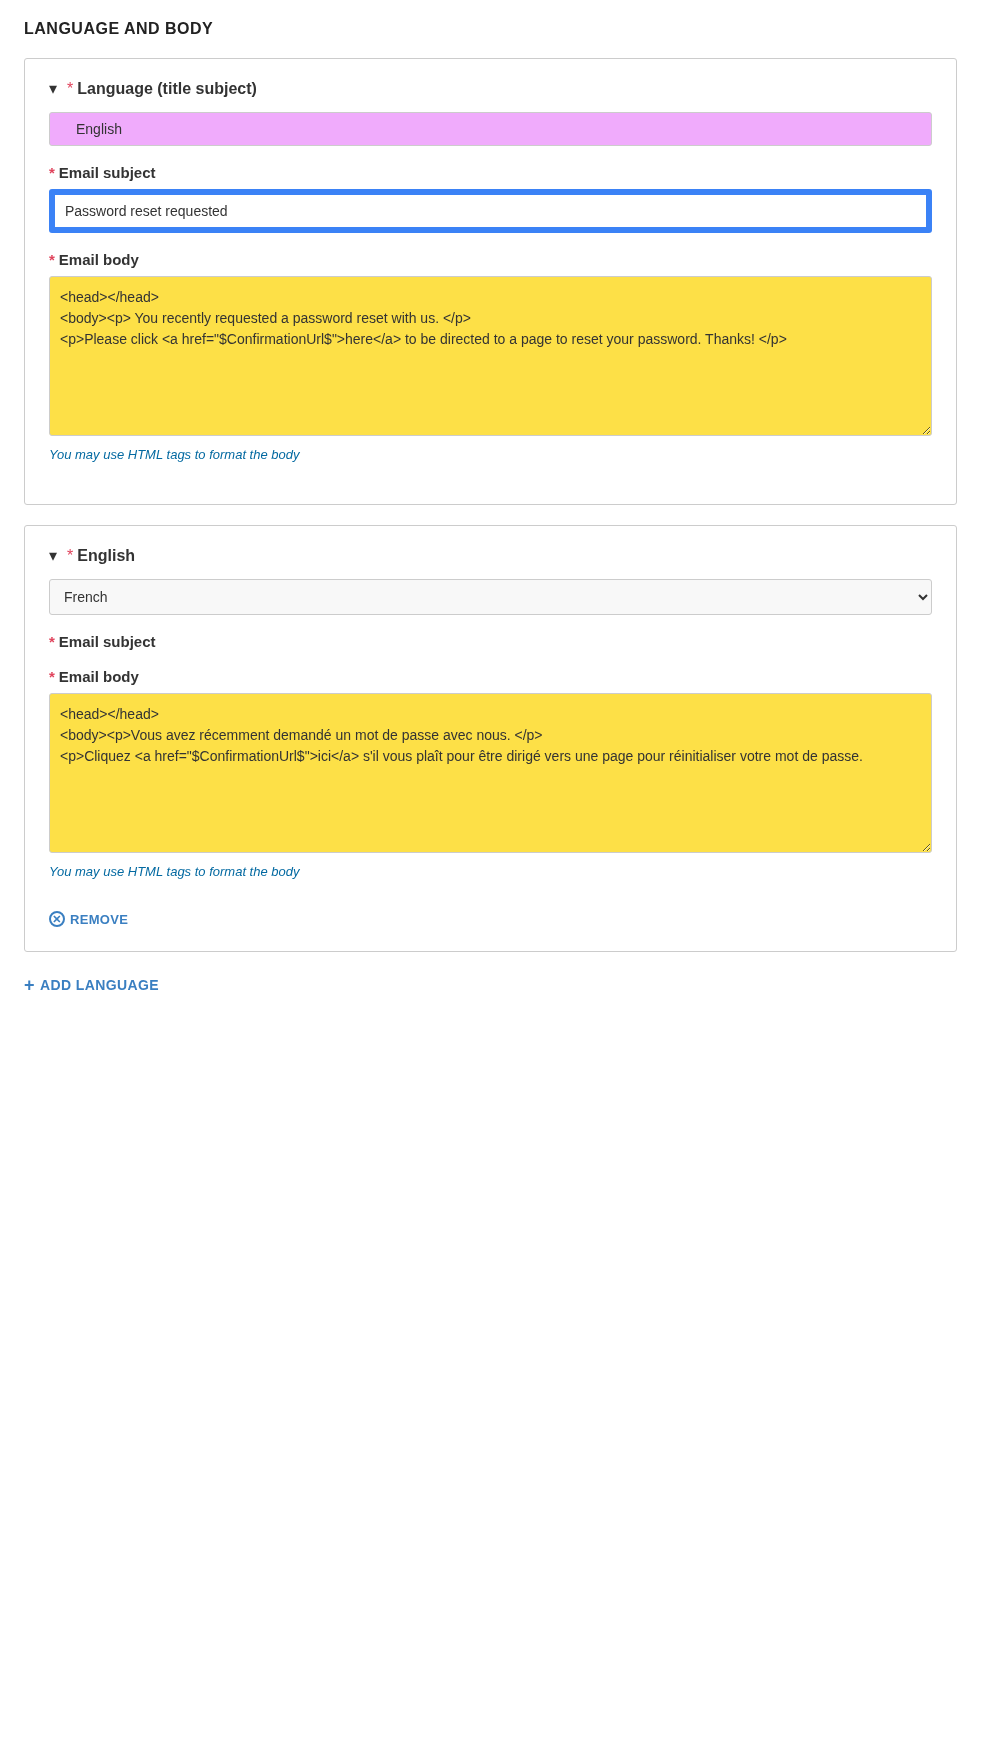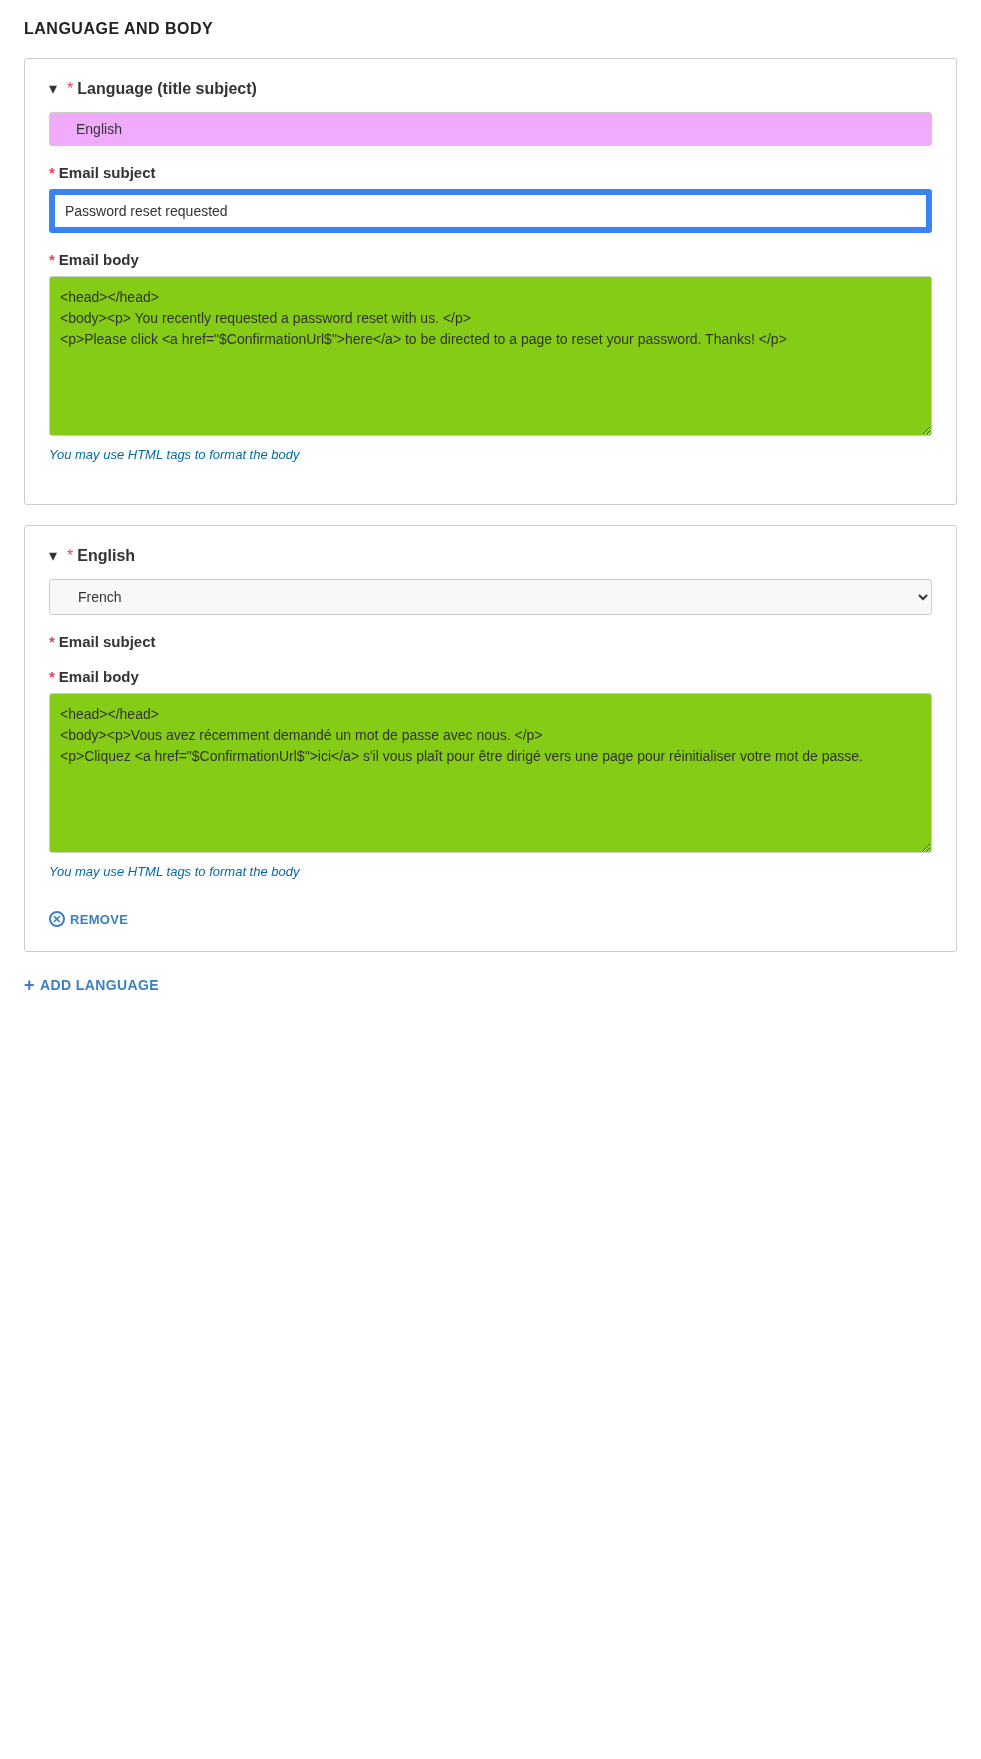--- a/index.html
+++ b/index.html
@@ -82,38 +82,38 @@
       border: 6px solid #3b82f6;
       border-radius: 3px;
       font-size: 14px;
       color: #333;
       background: #fff;
       outline: none;
     }
 
     .language-select {
       width: 100%;
-      padding: 8px 24px;
+      padding: 8px 10px;
       border: 1px solid #ccc;
       border-radius: 3px;
       font-size: 14px;
       color: #333;
       background: #f8f8f8;
       appearance: auto;
       outline: none;
     }
 
     .textarea-input {
       width: 100%;
       padding: 10px;
       border: 1px solid #ccc;
       border-radius: 3px;
       font-size: 14px;
       color: #333;
-      background: #84cc16;
+      background: #fde047;
       resize: vertical;
       min-height: 160px;
       font-family: Arial, Helvetica, sans-serif;
       line-height: 1.5;
       outline: none;
     }
 
     .html-hint {
       font-size: 13px;
       color: #0369a1;

